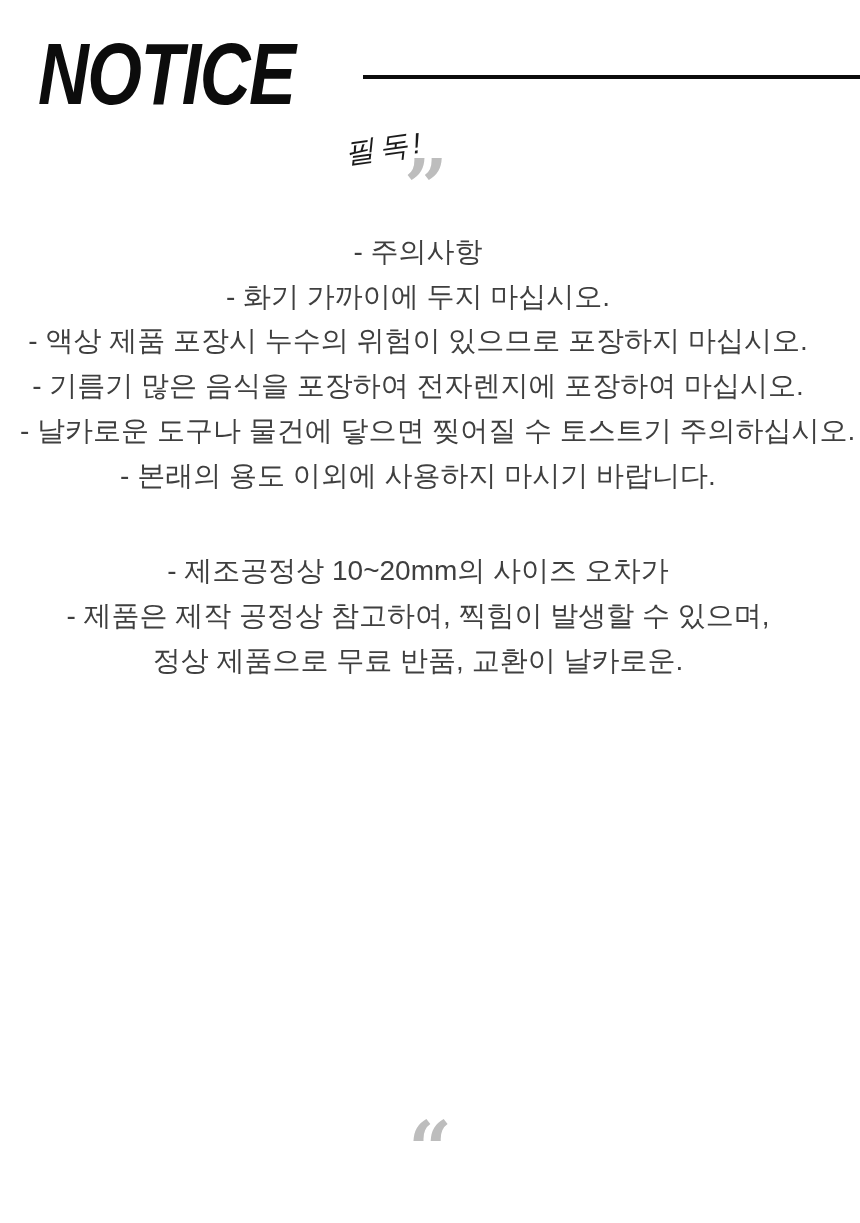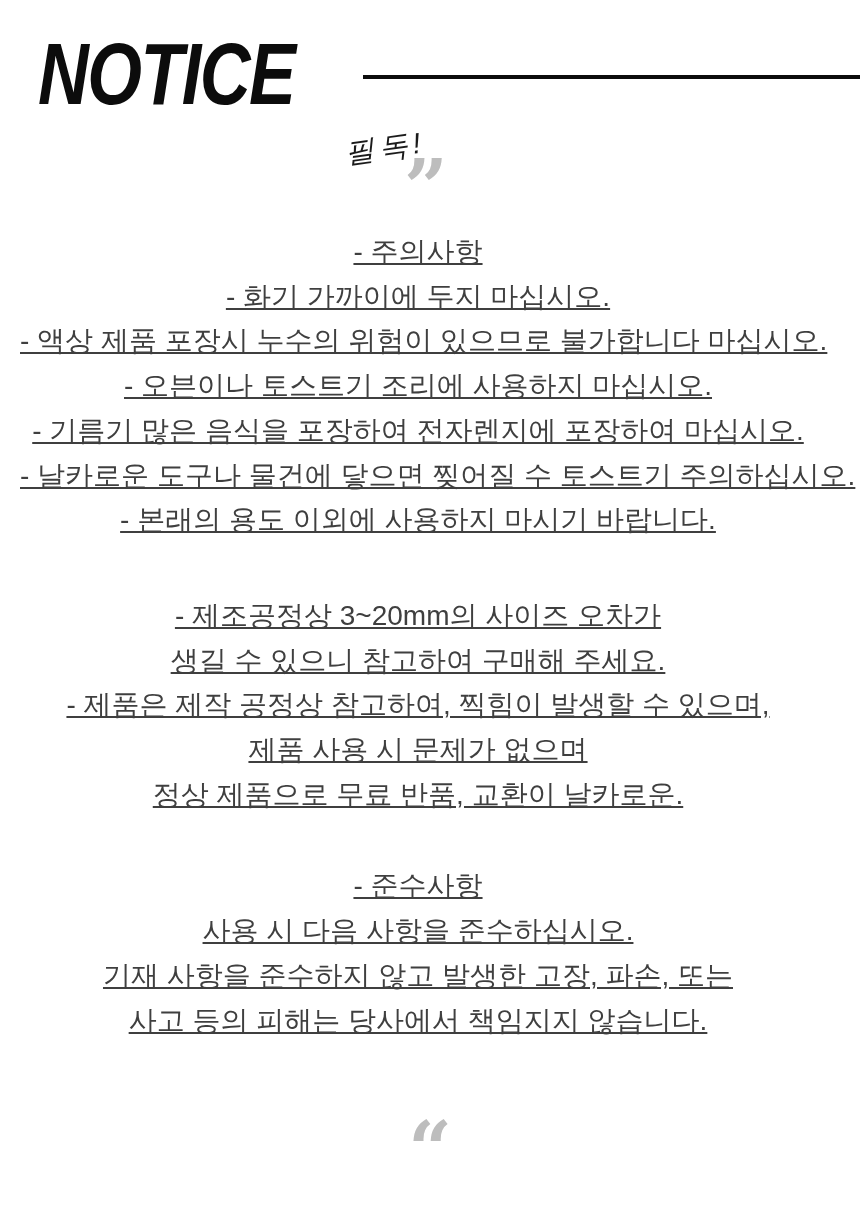--- a/index.html
+++ b/index.html
@@ -71,55 +71,46 @@
     right: 44px;
     text-align: center;
     color: #3f3f3f;
     font-size: 28px;
     line-height: 44.7px;
     font-weight: 300;
   }
   .notice-section { margin: 0; }
   .notice-section.gap-1 { margin-top: 51px; }
   .notice-section.gap-2 { margin-top: 47px; }
-  .notice-line { white-space: nowrap; text-decoration: underline; }
+  .notice-line { white-space: nowrap; }
 </style>
 </head>
 <body>
 
 <div class="page">
 
   <div class="notice-title">NOTICE</div>
 
   <div class="title-rule"></div>
 
   <div class="must-read">필독!</div>
 
   <div class="quote quote-close">”</div>
 
   <div class="content">
     <div class="notice-section">
         <div class="notice-line">- 주의사항</div>
         <div class="notice-line">- 화기 가까이에 두지 마십시오.</div>
-        <div class="notice-line">- 액상 제품 포장시 누수의 위험이 있으므로 불가합니다 마십시오.</div>
-        <div class="notice-line">- 오븐이나 토스트기 조리에 사용하지 마십시오.</div>
+        <div class="notice-line">- 액상 제품 포장시 누수의 위험이 있으므로 포장하지 마십시오.</div>
         <div class="notice-line">- 기름기 많은 음식을 포장하여 전자렌지에 포장하여 마십시오.</div>
         <div class="notice-line">- 날카로운 도구나 물건에 닿으면 찢어질 수 토스트기 주의하십시오.</div>
         <div class="notice-line">- 본래의 용도 이외에 사용하지 마시기 바랍니다.</div>
       </div>
     <div class="notice-section gap-1">
-        <div class="notice-line">- 제조공정상 3~20mm의 사이즈 오차가</div>
-        <div class="notice-line">생길 수 있으니 참고하여 구매해 주세요.</div>
+        <div class="notice-line">- 제조공정상 10~20mm의 사이즈 오차가</div>
         <div class="notice-line">- 제품은 제작 공정상 참고하여, 찍힘이 발생할 수 있으며,</div>
-        <div class="notice-line">제품 사용 시 문제가 없으며</div>
         <div class="notice-line">정상 제품으로 무료 반품, 교환이 날카로운.</div>
-      </div>
-    <div class="notice-section gap-2">
-        <div class="notice-line">- 준수사항</div>
-        <div class="notice-line">사용 시 다음 사항을 준수하십시오.</div>
-        <div class="notice-line">기재 사항을 준수하지 않고 발생한 고장, 파손, 또는</div>
-        <div class="notice-line">사고 등의 피해는 당사에서 책임지지 않습니다.</div>
       </div>
   </div>
 
   <div class="quote quote-open">“</div>
 
 </div>
 
 </body></html>

